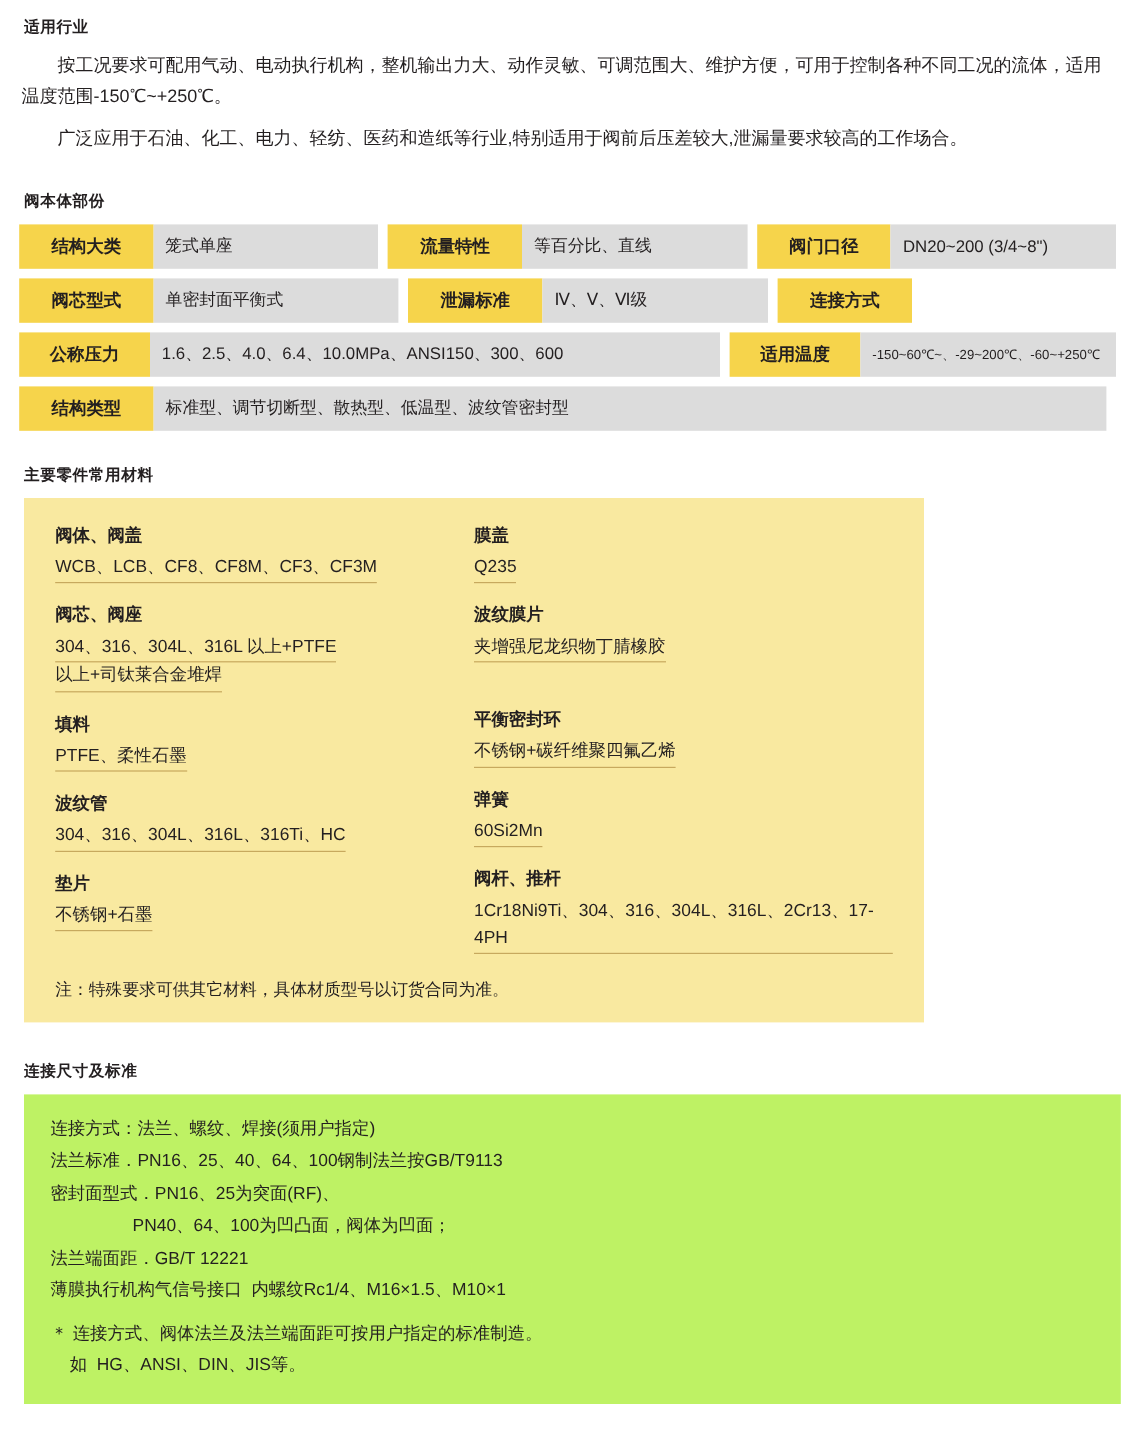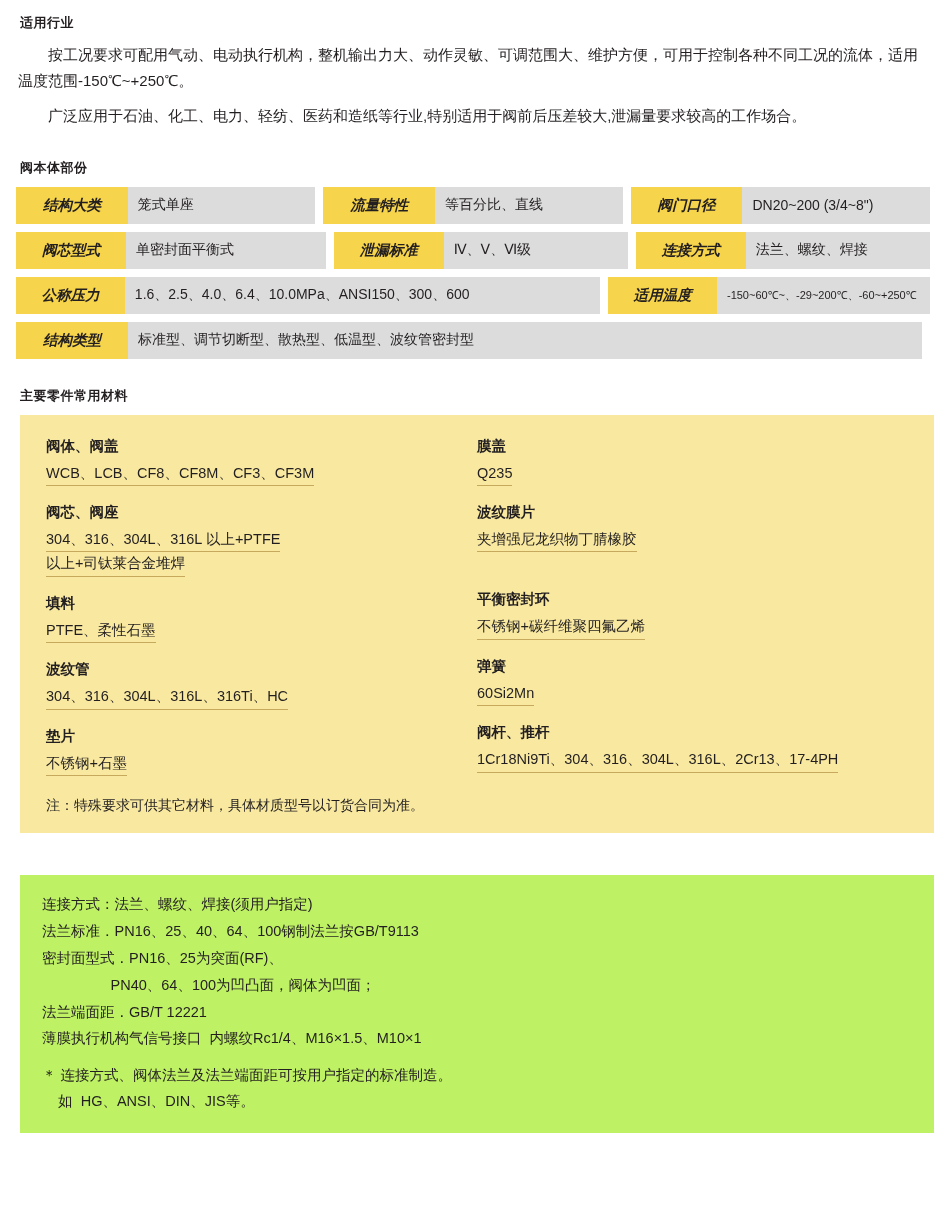--- a/index.html
+++ b/index.html
@@ -41,40 +41,39 @@
   .cell-label {
     background: #f6d44b;
     font-weight: bold;
     font-size: 14.5px;
     display: flex;
     align-items: center;
     justify-content: center;
     padding: 9px 11px;
     box-sizing: border-box;
     white-space: nowrap;
-    font-style: italic;
   }
   .cell-value {
     background: #dcdcdc;
     font-size: 14px;
     display: flex;
     align-items: center;
     padding: 9px 10px;
     box-sizing: border-box;
   }
   .cell-value.small {
     font-size: 11px;
   }
   .w-label { width: 112px; }
   .gap { width: 8px; }
   
   .materials-box {
     background: #f9e9a0;
-    width: 914px;
-    margin: 4px 0 12px 4px;
+    width: 750px;
+    margin: 4px 0 0 4px;
     box-sizing: border-box;
     padding: 22px 26px 18px 26px;
   }
   .mat-grid {
     display: flex;
     flex-wrap: wrap;
   }
   .mat-col {
     width: 50%;
     box-sizing: border-box;
@@ -147,21 +146,20 @@
     </div>
 
     <div class="spec-row">
       <div class="cell-label w-label">阀芯型式</div>
       <div class="cell-value" style="width:204px">单密封面平衡式</div>
       <div class="gap"></div>
       <div class="cell-label w-label">泄漏标准</div>
       <div class="cell-value" style="width:188px">Ⅳ、Ⅴ、Ⅵ级</div>
       <div class="gap"></div>
       <div class="cell-label w-label">连接方式</div>
-      <div class="cell-value" style="width:188px">法兰、螺纹、焊接</div>
     </div>
 
     <div class="spec-row">
       <div class="cell-label w-label">公称压力</div>
       <div class="cell-value" style="width:492px">1.6、2.5、4.0、6.4、10.0MPa、ANSI150、300、600</div>
       <div class="gap"></div>
       <div class="cell-label w-label">适用温度</div>
       <div class="cell-value small" style="width:220px">-150~60℃~、-29~200℃、-60~+250℃</div>
     </div>
 
@@ -225,20 +223,21 @@
           <div><span class="mat-value">1Cr18Ni9Ti、304、316、304L、316L、2Cr13、17-4PH</span></div>
         </div>
       </div>
 
     </div>
     <div class="mat-note">注：特殊要求可供其它材料，具体材质型号以订货合同为准。</div>
   </div>
 
   <div class="spacer-lg"></div>
 
+  <h2 class="section-title">连接尺寸及标准</h2>
 
   <div class="conn-box">
     <div class="conn-line">连接方式：法兰、螺纹、焊接(须用户指定)</div>
     <div class="conn-line">法兰标准．PN16、25、40、64、100钢制法兰按GB/T9113</div>
     <div class="conn-line">密封面型式．PN16、25为突面(RF)、</div>
     <div class="conn-line">                 PN40、64、100为凹凸面，阀体为凹面；</div>
     <div class="conn-line">法兰端面距．GB/T 12221</div>
     <div class="conn-line">薄膜执行机构气信号接口  内螺纹Rc1/4、M16×1.5、M10×1</div>
     <div class="conn-note">＊ 连接方式、阀体法兰及法兰端面距可按用户指定的标准制造。</div>
     <div class="conn-line">    如  HG、ANSI、DIN、JIS等。</div>

